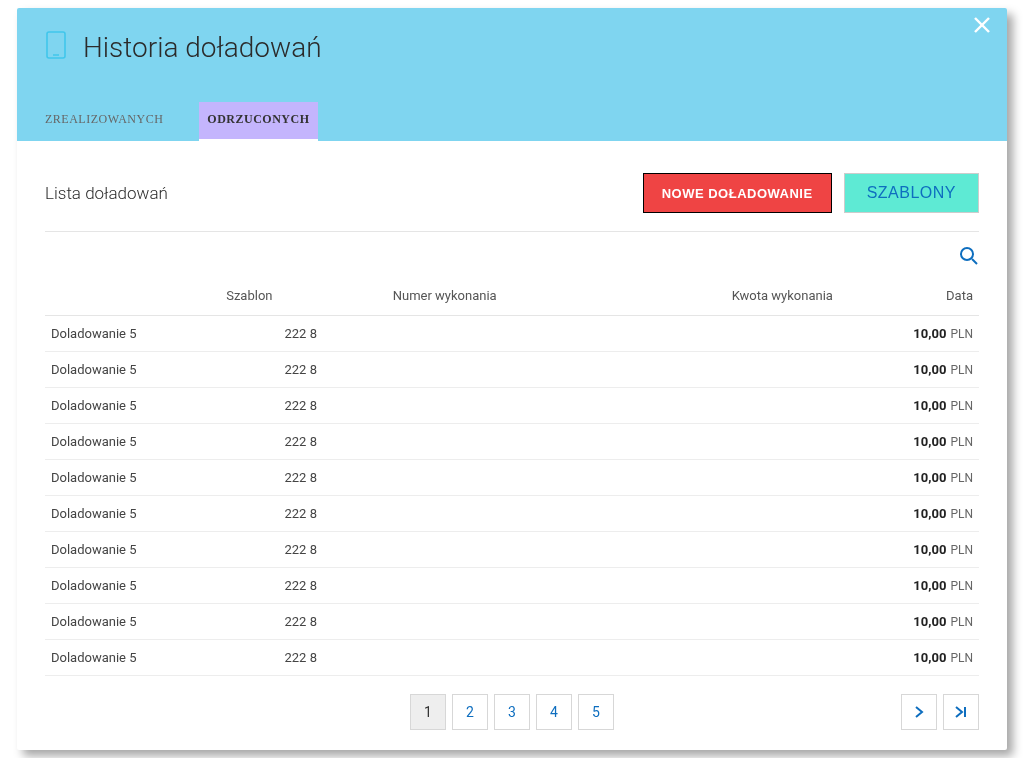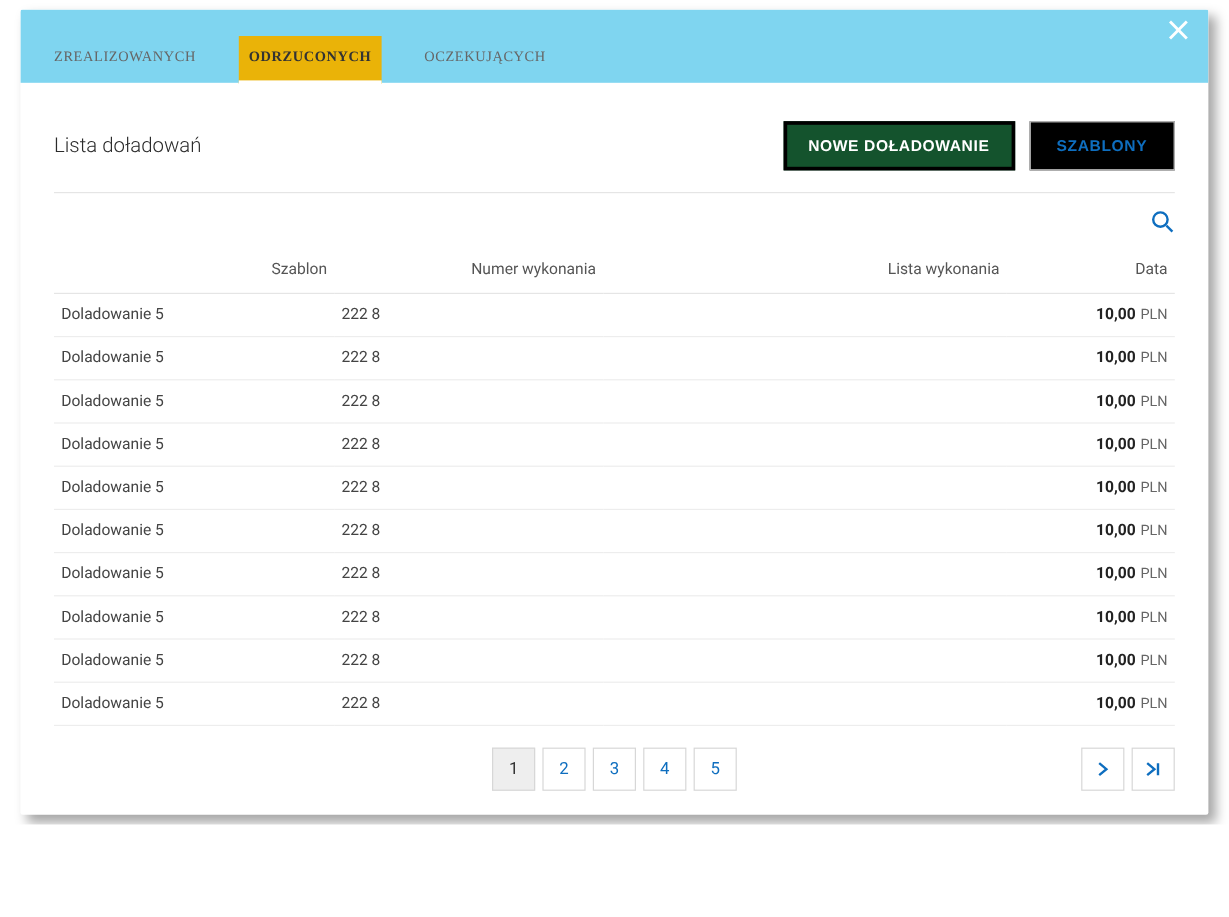--- a/index.html
+++ b/index.html
@@ -54,21 +54,21 @@
     color: #666;
     padding: 10px 0 12px;
     cursor: pointer;
     text-transform: uppercase;
     font-family: Liberation Serif, serif;
   }
   .tab.active {
     color: #333;
     font-weight: 700;
     border-bottom: 3px solid #fff;
-    background: #eab308;
+    background: #c4b5fd;
     padding-left: 8px;
     padding-right: 8px;
     margin-bottom: -1px;
   }
   
   .body {
     padding: 32px 28px 20px;
   }
   .list-header {
     display: flex;
@@ -77,35 +77,35 @@
     padding-bottom: 18px;
     border-bottom: 1px solid #e5e5e5;
   }
   .list-title {
     font-size: 17px;
     font-weight: 300;
     color: #2b2b2b;
   }
   .actions { display: flex; gap: 12px; }
   .btn-primary {
-    background: #14532d;
+    background: #ef4444;
     color: #fff;
-    border: 3px solid #000000;
+    border: 1px solid #000000;
     font-size: 13px;
     font-weight: 700;
     letter-spacing: 0.5px;
     padding: 10px 18px;
     cursor: pointer;
   }
   .btn-secondary {
-    background: #000000;
+    background: #5eead4;
     color: #0e6ebf;
     border: 1px solid #ccc;
-    font-size: 13px;
-    font-weight: 700;
+    font-size: 16px;
+    font-weight: 400;
     letter-spacing: 0.5px;
     padding: 10px 22px;
     cursor: pointer;
   }
   .search-row {
     display: flex;
     justify-content: flex-end;
     padding: 14px 0 10px;
   }
   .search-icon { color: #0e6ebf; cursor: pointer; }
@@ -161,24 +161,32 @@
 <body>
 
 <div class="modal">
   <div class="header">
     <div class="close-btn">
       <svg width="18" height="18" viewBox="0 0 18 18" stroke="currentColor" stroke-width="2.4" fill="none">
           <line x1="2" y1="2" x2="16" y2="16"></line>
           <line x1="16" y1="2" x2="2" y2="16"></line>
         </svg>
     </div>
+    <div class="title-row">
+      <span class="phone-icon">
+        <svg width="22" height="30" viewBox="0 0 22 30" fill="none" stroke="currentColor" stroke-width="1.6">
+          <rect x="2" y="2" width="18" height="26" rx="2"></rect>
+          <line x1="8" y1="25" x2="14" y2="25"></line>
+        </svg>
+      </span>
+      <h1 class="page-title">Historia doładowań</h1>
+    </div>
     <div class="tabs" id="tabs">
         <div class="tab">ZREALIZOWANYCH</div>
         <div class="tab active">ODRZUCONYCH</div>
-        <div class="tab">OCZEKUJĄCYCH</div>
       </div>
   </div>
 
   <div class="body">
     <div class="list-header">
       <div class="list-title">Lista doładowań</div>
       <div class="actions">
         <button class="btn-primary">NOWE DOŁADOWANIE</button>
         <button class="btn-secondary">SZABLONY</button>
       </div>
@@ -191,21 +199,21 @@
             <line x1="13" y1="13" x2="18" y2="18"></line>
         </svg>
       </span>
     </div>
 
     <table>
       <thead>
         <tr>
           <th style="width:25%">Szablon</th>
           <th style="width:24%">Numer wykonania</th>
-          <th style="width:36%">Lista wykonania</th>
+          <th style="width:36%">Kwota wykonania</th>
           <th style="width:15%" class="right">Data</th>
         </tr>
       </thead>
       <tbody id="tbody">
           <tr>
             <td>Doladowanie 5</td>
             <td>222 8</td>
             <td></td>
             <td class="right"><span class="amount">10,00</span><span class="currency">PLN</span></td>
           </tr>

